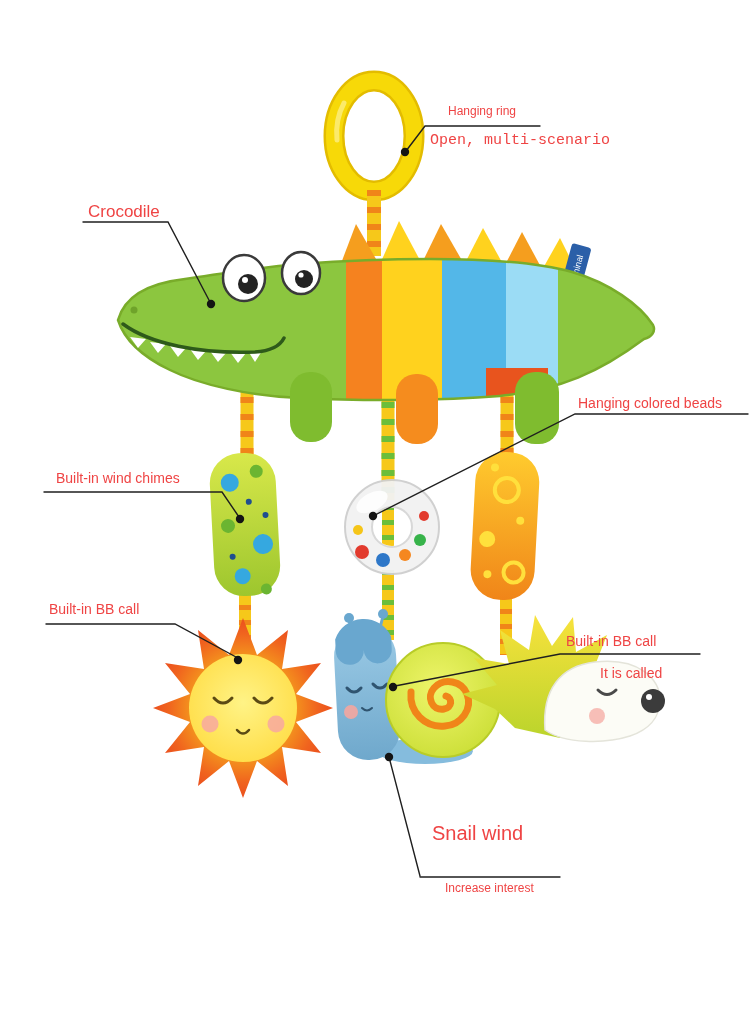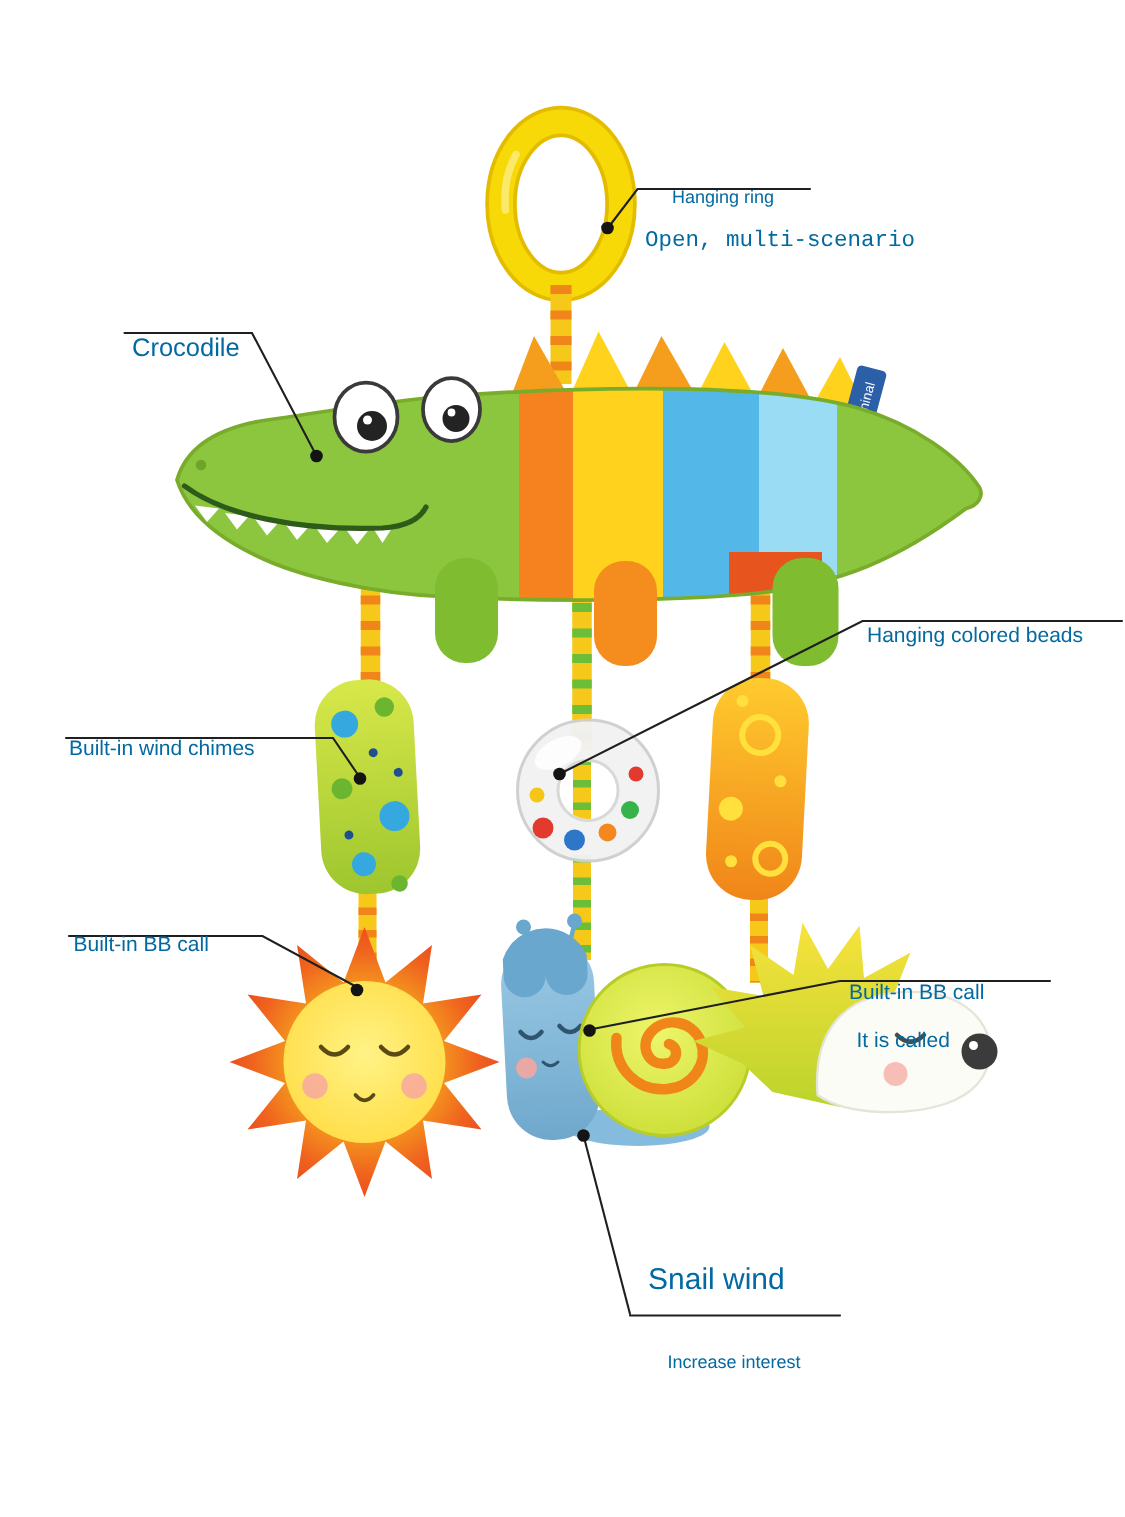--- a/index.html
+++ b/index.html
@@ -6,21 +6,21 @@
   #canvas{
     position:relative;
     width:750px;height:1011px;
     background:#ffffff;
     overflow:hidden;
     font-family:"Liberation Sans",sans-serif;
     color:#1f1f1f;
   }
   #art{position:absolute;left:0;top:0;}
   svg text{font-family:"Liberation Sans",sans-serif;}
-  .label{position:absolute;white-space:nowrap;color:#0369a1;margin-top:20px;}
+  .label{position:absolute;white-space:nowrap;color:#ef4444;}
   .sz-xs{font-size:12px;}
   .sz-sm{font-size:17px;}
   .sz-md{font-size:14px;}
   .sz-lg{font-size:15px;}
   .sz-xl{font-size:20px;}
 </style>
 </head>
 <body>
 
 <div id="canvas">
@@ -258,23 +258,23 @@
     </g>
   </svg>
 
   <div class="label sz-xs" style="left:448px;top:104px;">Hanging ring</div>
   <div class="label sz-lg" style="left:430px;top:132px;font-family:Liberation Mono, monospace;">Open, multi-scenario</div>
 
   <div class="label sz-sm" style="left:88px;top:202px;">Crocodile</div>
 
   <div class="label sz-md" style="left:578px;top:395px;">Hanging colored beads</div>
 
-  <div class="label sz-md" style="left:46px;top:470px;">Built-in wind chimes</div>
+  <div class="label sz-md" style="left:56px;top:470px;">Built-in wind chimes</div>
 
   <div class="label sz-md" style="left:49px;top:601px;">Built-in BB call</div>
 
   <div class="label sz-md" style="left:566px;top:633px;">Built-in BB call</div>
-  <div class="label sz-md" style="left:571px;top:665px;">It is called</div>
+  <div class="label sz-md" style="left:600px;top:665px;">It is called</div>
 
   <div class="label sz-xl" style="left:432px;top:822px;">Snail wind</div>
   <div class="label sz-xs" style="left:445px;top:881px;">Increase interest</div>
 
 </div>
 
 </body></html>

